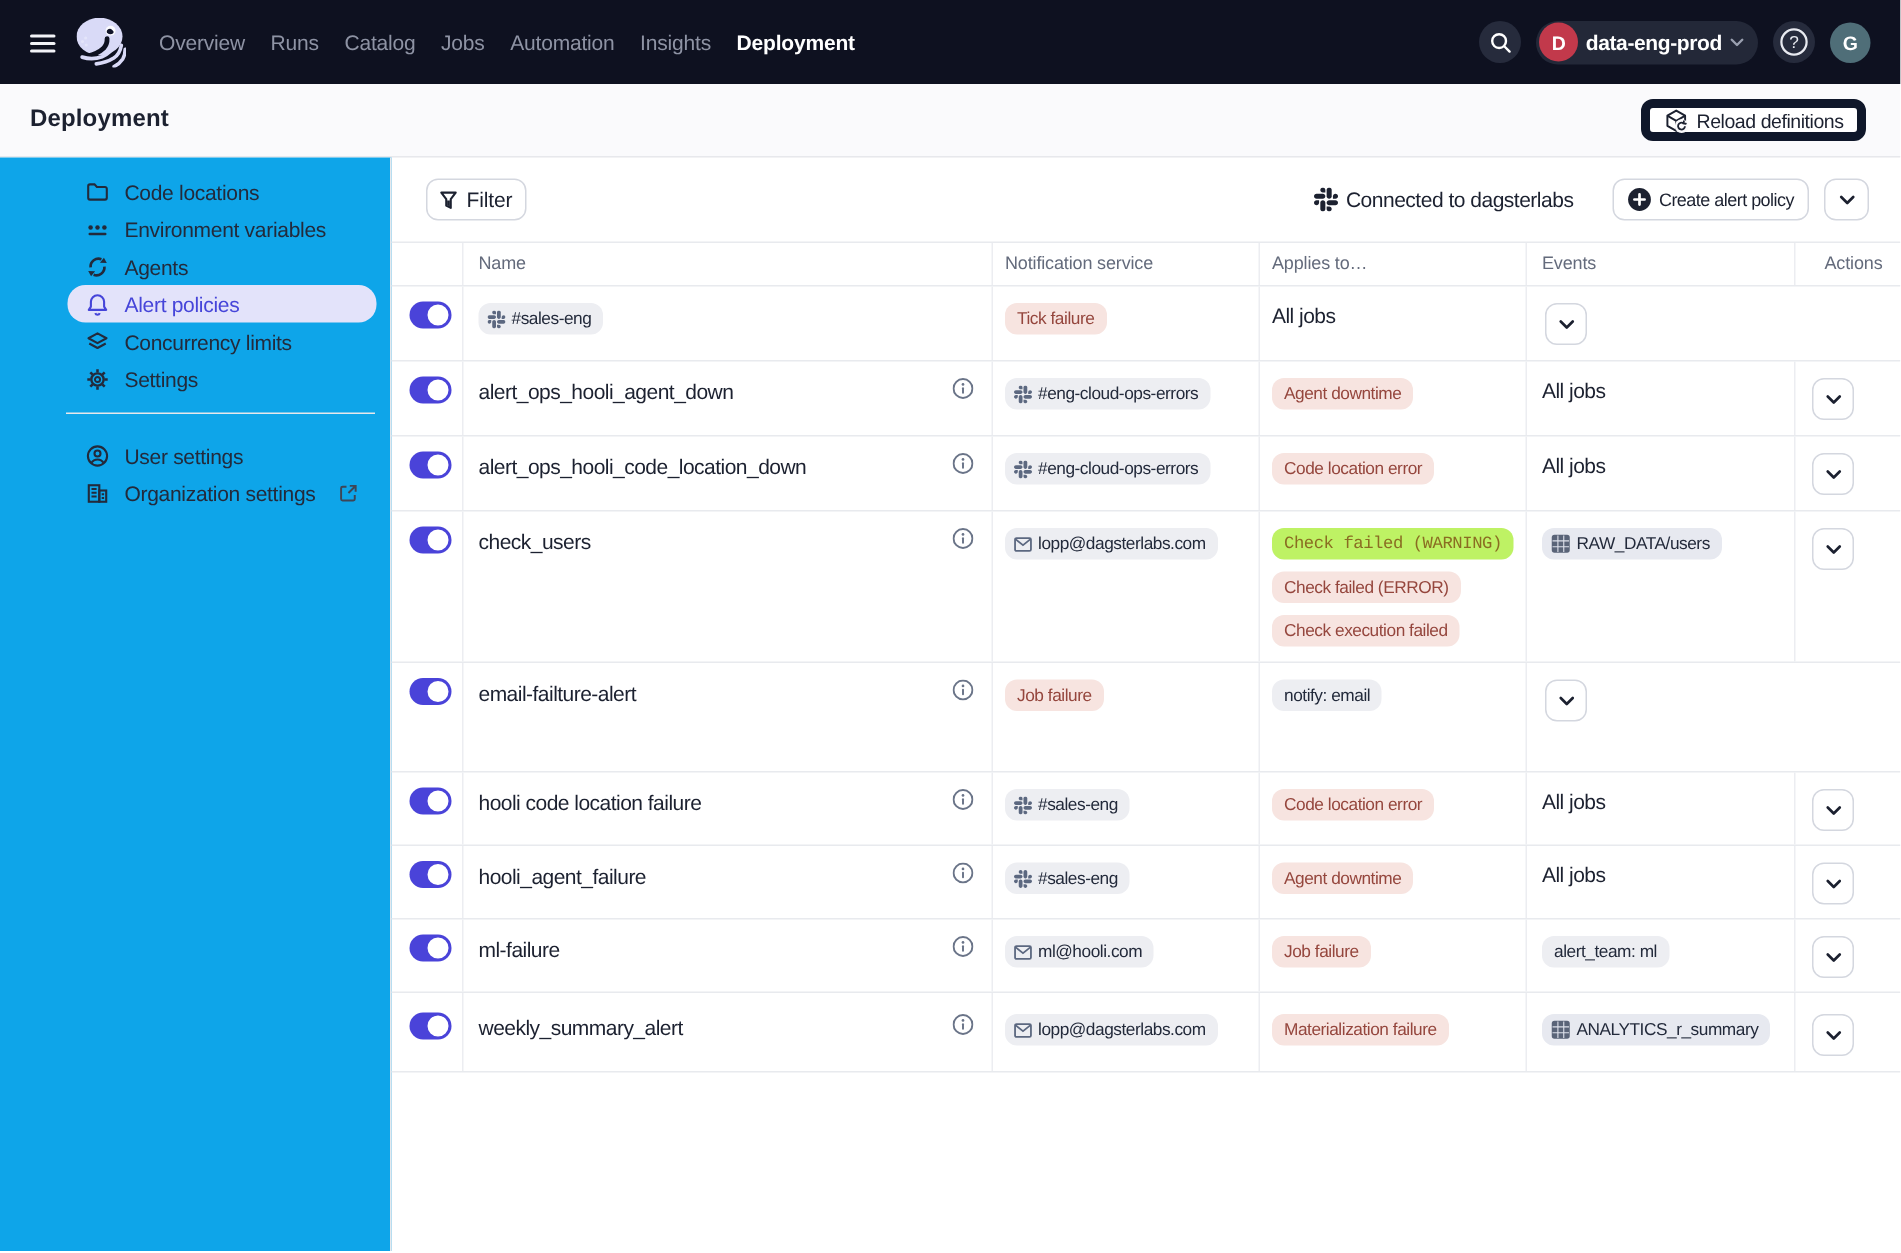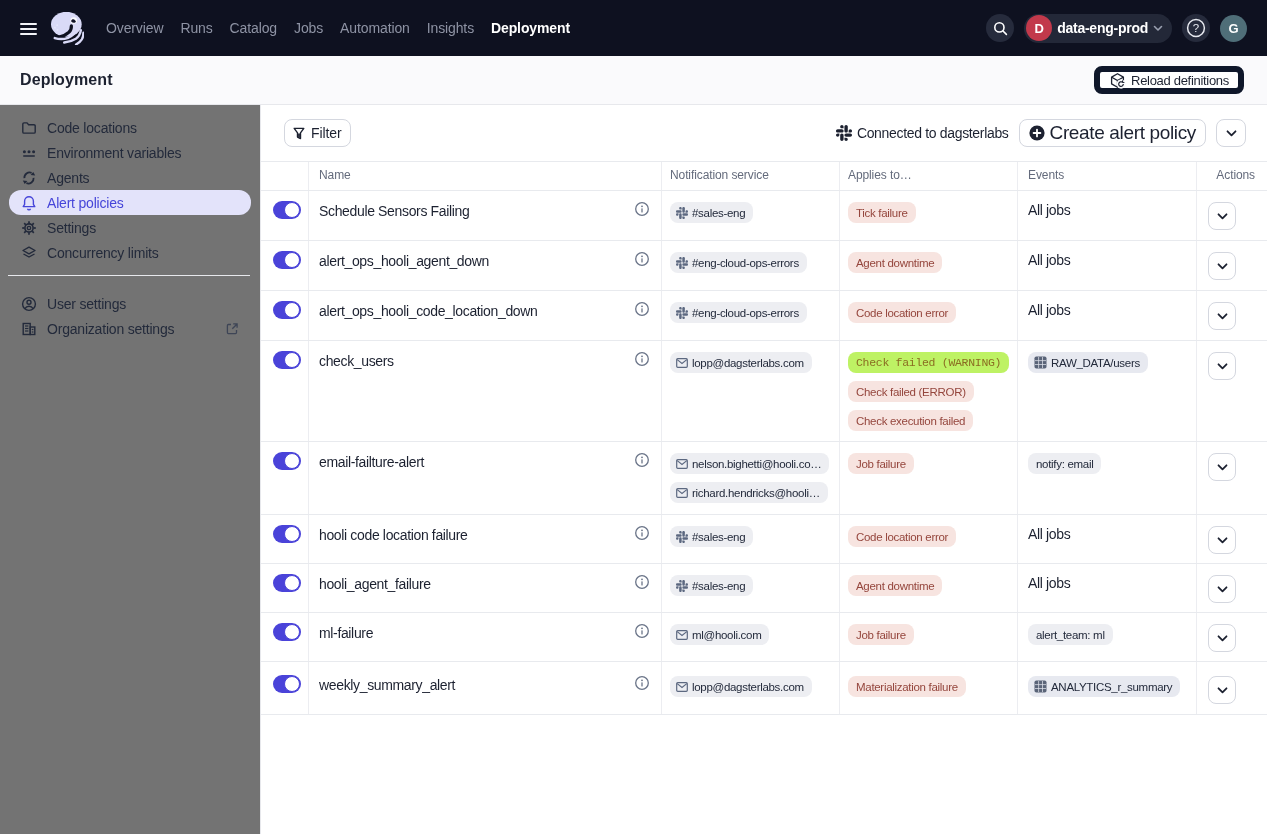--- a/index.html
+++ b/index.html
@@ -28,33 +28,33 @@
   .help { color:#E8EAF0; }
   
   .subhead { height:49px; background:#FAFAFC; border-bottom:1px solid #E7E8EC;
     display:flex; align-items:center; padding:0 23px 0 20px; }
   .subhead h1 { font-size:16px; font-weight:700; letter-spacing:.1px; color:#1C2130; letter-spacing:.1px;}
   .reloadbtn { margin-left:auto; height:28px; border:6px solid #0f172a; border-radius:8px;
     background:#fff; display:flex; align-items:center; gap:5px; padding:0 9px;
     font-size:13px; letter-spacing:-.3px; color:#1C2130; }
   
   .shell { display:flex; height:729px; }
-  aside { width:261px; border-right:1px solid #E7E8EC; background:#737373; padding-top:10px; flex:0 0 auto;}
+  aside { width:261px; border-right:1px solid #E7E8EC; background:#0ea5e9; padding-top:10px; flex:0 0 auto;padding-left:36px;}
   .sitem { height:25px; margin:0 9px; border-radius:12px; display:flex; align-items:center;
     padding:0 12px; gap:10px; font-size:14px; color:#232A3B; letter-spacing:-.2px; }
   .sitem svg { flex:0 0 auto; }
   .sitem.active { background:#E3E3FA; color:#4645D9; }
   .sdiv { border-top:1px solid #E7E8EC; margin:10px 10px 15px 8px; }
   .sitem .ext { margin-left:auto; }
   main { flex:1; }
   
   .toolbar { height:56px; display:flex; align-items:center; padding:0 21px 0 23px; }
   .btn { height:28px; border:1px solid #D4D7DF; border-radius:8px; background:#fff;
     display:inline-flex; align-items:center; gap:6px; padding:0 8px; font-size:14px; color:#1C2130; letter-spacing:-.1px;text-align:center;}
-  .btn.create { padding:0 9px; gap:5px; font-size:19px; letter-spacing:-.35px; }
+  .btn.create { padding:0 9px; gap:5px; font-size:12px; letter-spacing:-.35px;margin-left:16px; }
   .tbright { margin-left:auto; display:flex; align-items:center; gap:10px;}
   .connected { display:flex; align-items:center; gap:5px; font-size:14px; color:#1C2130; margin-right:0; letter-spacing:-.33px;}
   .chevbtn { width:30px; height:28px; border:1px solid #D4D7DF; border-radius:8px; background:#fff;
     display:inline-flex; align-items:center; justify-content:center;}
   
   .tbl { border-top:1px solid #E8EAEE; }
   .trow { display:grid; grid-template-columns:48px 353px 178px 178px 179px 1fr;
     border-bottom:1px solid #E8EAEE; }
   .trow > div { border-right:1px solid #ECEDF1; padding:11px 12px 0 12px; }
   .trow > div:last-child { border-right:none; }
@@ -178,41 +178,41 @@
   </div>
   <div class="sitem active">
     <svg width="16" height="16" viewBox="0 0 16 16">
           <path d="M8 1.8 a4.4 4.4 0 0 1 4.4 4.4 v3.2 l1.4 2.2 H2.2 l1.4 -2.2 V6.2 A4.4 4.4 0 0 1 8 1.8 Z" fill="none" stroke="#4645D9" stroke-width="1.4" stroke-linejoin="round"></path>
           <path d="M6.5 13.8 a1.6 1.6 0 0 0 3 0" fill="none" stroke="#4645D9" stroke-width="1.4"></path>
         </svg>
     Alert policies
   </div>
   <div class="sitem">
     <svg width="16" height="16" viewBox="0 0 16 16">
+          <path d="M8 2.2 L14 5.5 L8 8.8 L2 5.5 Z" fill="none" stroke="#232A3B" stroke-width="1.4" stroke-linejoin="round"></path>
+          <path d="M2.5 9 L8 12 L13.5 9" fill="none" stroke="#232A3B" stroke-width="1.4" stroke-linejoin="round"></path>
+        </svg>
+    Concurrency limits
+  </div>
+  <div class="sitem">
+    <svg width="16" height="16" viewBox="0 0 16 16">
       <g stroke="#232A3B" stroke-width="1.7">
         <line x1="8" y1="1.2" x2="8" y2="3.4"></line>
             <line x1="8" y1="12.6" x2="8" y2="14.8"></line>
         <line x1="1.2" y1="8" x2="3.4" y2="8"></line>
             <line x1="12.6" y1="8" x2="14.8" y2="8"></line>
         <line x1="3.2" y1="3.2" x2="4.8" y2="4.8"></line>
             <line x1="11.2" y1="11.2" x2="12.8" y2="12.8"></line>
         <line x1="3.2" y1="12.8" x2="4.8" y2="11.2"></line>
             <line x1="11.2" y1="4.8" x2="12.8" y2="3.2"></line>
       </g>
       <circle cx="8" cy="8" r="4.1" fill="none" stroke="#232A3B" stroke-width="1.6"></circle>
       <circle cx="8" cy="8" r="1.7" fill="none" stroke="#232A3B" stroke-width="1.3"></circle>
     </svg>
     Settings
-  </div>
-  <div class="sitem">
-    <svg width="16" height="16" viewBox="0 0 16 16">
-          <path d="M8 2.2 L14 5.5 L8 8.8 L2 5.5 Z" fill="none" stroke="#232A3B" stroke-width="1.4" stroke-linejoin="round"></path>
-          <path d="M2.5 9 L8 12 L13.5 9" fill="none" stroke="#232A3B" stroke-width="1.4" stroke-linejoin="round"></path>
-        </svg>
-    Concurrency limits
   </div>
   <div class="sdiv"></div>
   <div class="sitem">
     <svg width="16" height="16" viewBox="0 0 16 16">
           <circle cx="8" cy="8" r="6.4" fill="none" stroke="#232A3B" stroke-width="1.4"></circle>
           <circle cx="8" cy="6.3" r="2" fill="none" stroke="#232A3B" stroke-width="1.4"></circle>
           <path d="M3.9 12.6 a4.8 4.8 0 0 1 8.2 0" fill="none" stroke="#232A3B" stroke-width="1.4"></path>
         </svg>
     User settings
   </div>
@@ -317,26 +317,20 @@
           <div>Notification service</div>
           <div>Applies to…</div>
           <div>Events</div>
           <div>Actions</div>
     </div>
 
     <div class="trow" style="height:50px">
       <div class="togglecell">
             <span class="toggle"></span>
           </div>
-      <div class="namecell">
-            <span class="nm">Schedule Sensors Failing</span>
-            <svg width="14" height="14" viewBox="0 0 14 14">
-              <use href="#info"></use>
-            </svg>
-          </div>
       <div class="tagstack">
             <span class="tag"><svg width="12" height="12" viewBox="0 0 12 12">
                 <use href="#slack"></use>
               </svg>#sales-eng</span>
           </div>
       <div class="tagstack">
             <span class="tag red">Tick failure</span>
           </div>
       <div class="plain">All jobs</div>
       <div>
@@ -442,28 +436,20 @@
       <div class="togglecell">
             <span class="toggle"></span>
           </div>
       <div class="namecell">
             <span class="nm">email-failture-alert</span>
             <svg width="14" height="14" viewBox="0 0 14 14">
               <use href="#info"></use>
             </svg>
           </div>
       <div class="tagstack">
-            <span class="tag"><svg width="12" height="12" viewBox="0 0 12 12">
-                <use href="#mail"></use>
-              </svg>nelson.bighetti@hooli.co…</span>
-            <span class="tag"><svg width="12" height="12" viewBox="0 0 12 12">
-                <use href="#mail"></use>
-              </svg>richard.hendricks@hooli…</span>
-          </div>
-      <div class="tagstack">
             <span class="tag red">Job failure</span>
           </div>
       <div class="tagstack">
             <span class="tag">notify: email</span>
           </div>
       <div>
             <button class="rowbtn">
               <svg width="11" height="7" viewBox="0 0 11 7">
                 <use href="#chev"></use>
               </svg>

